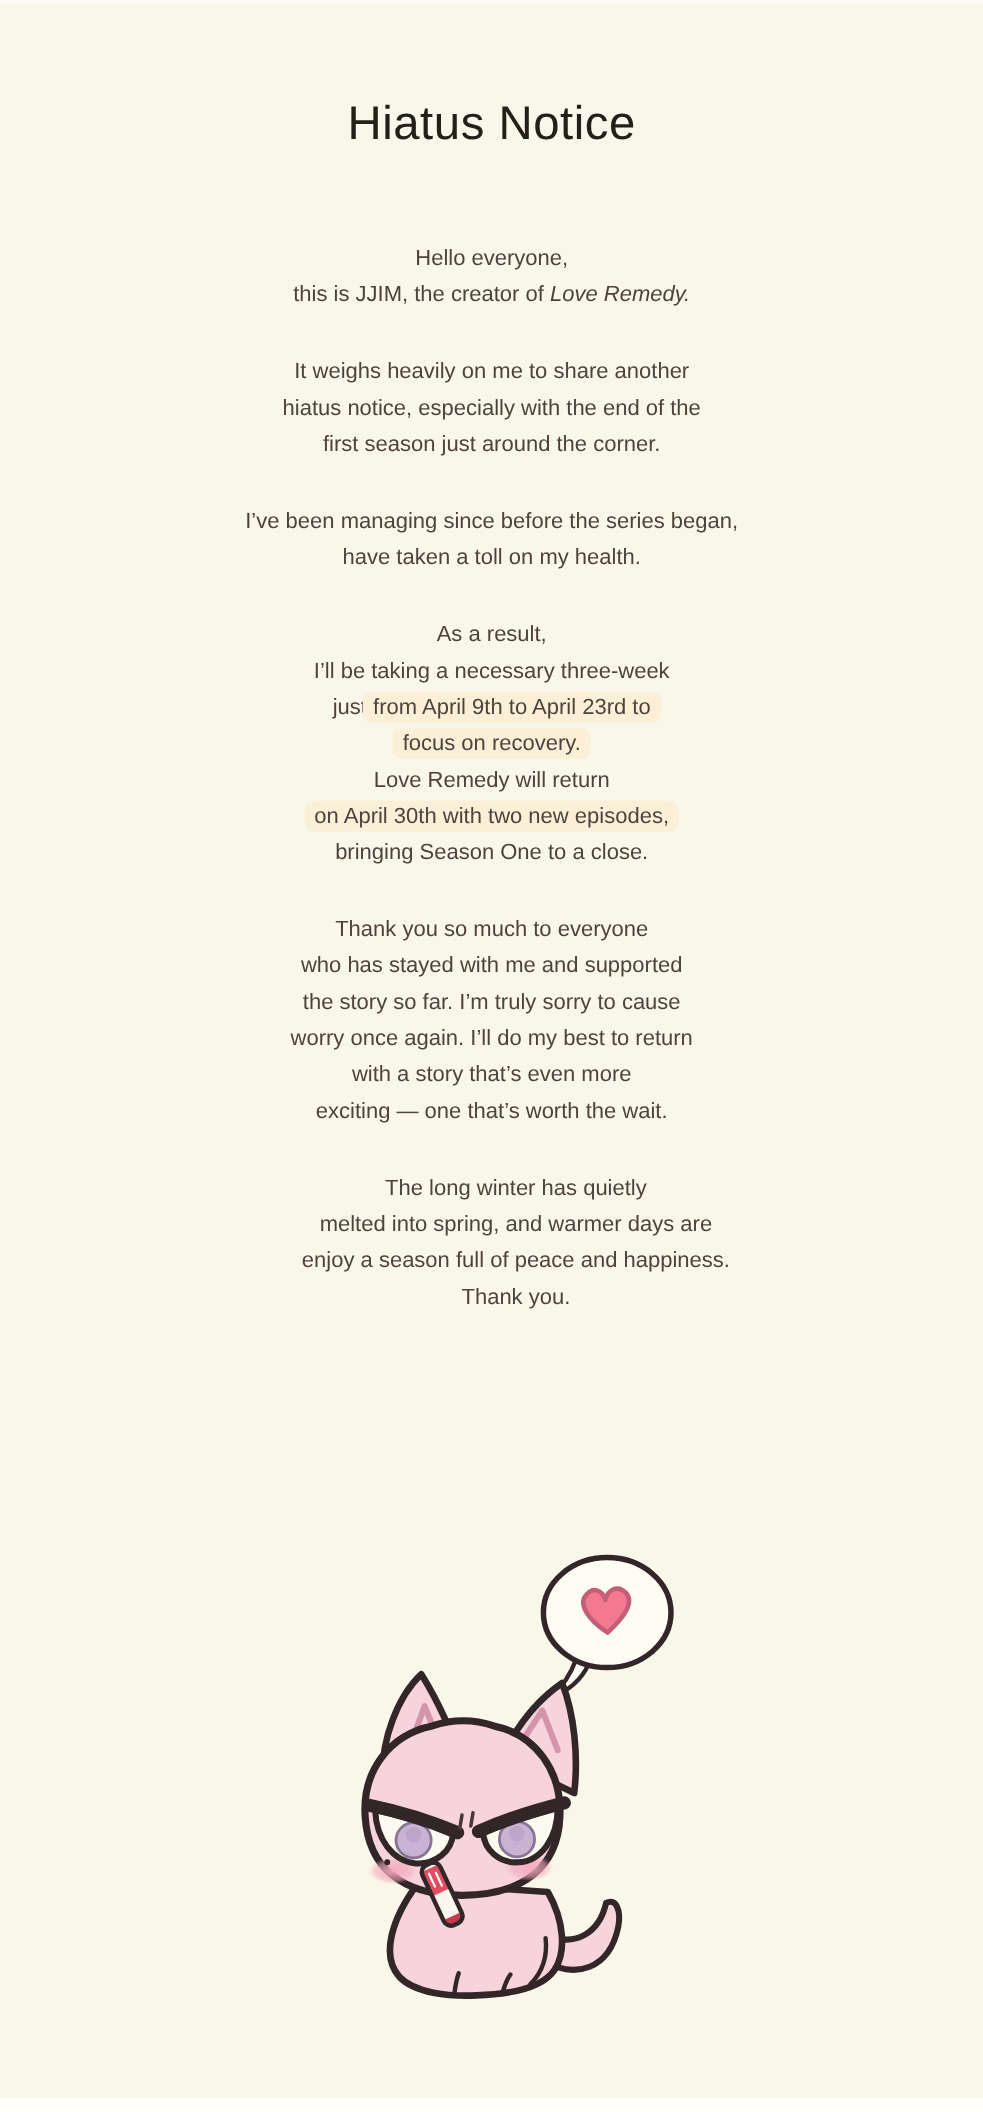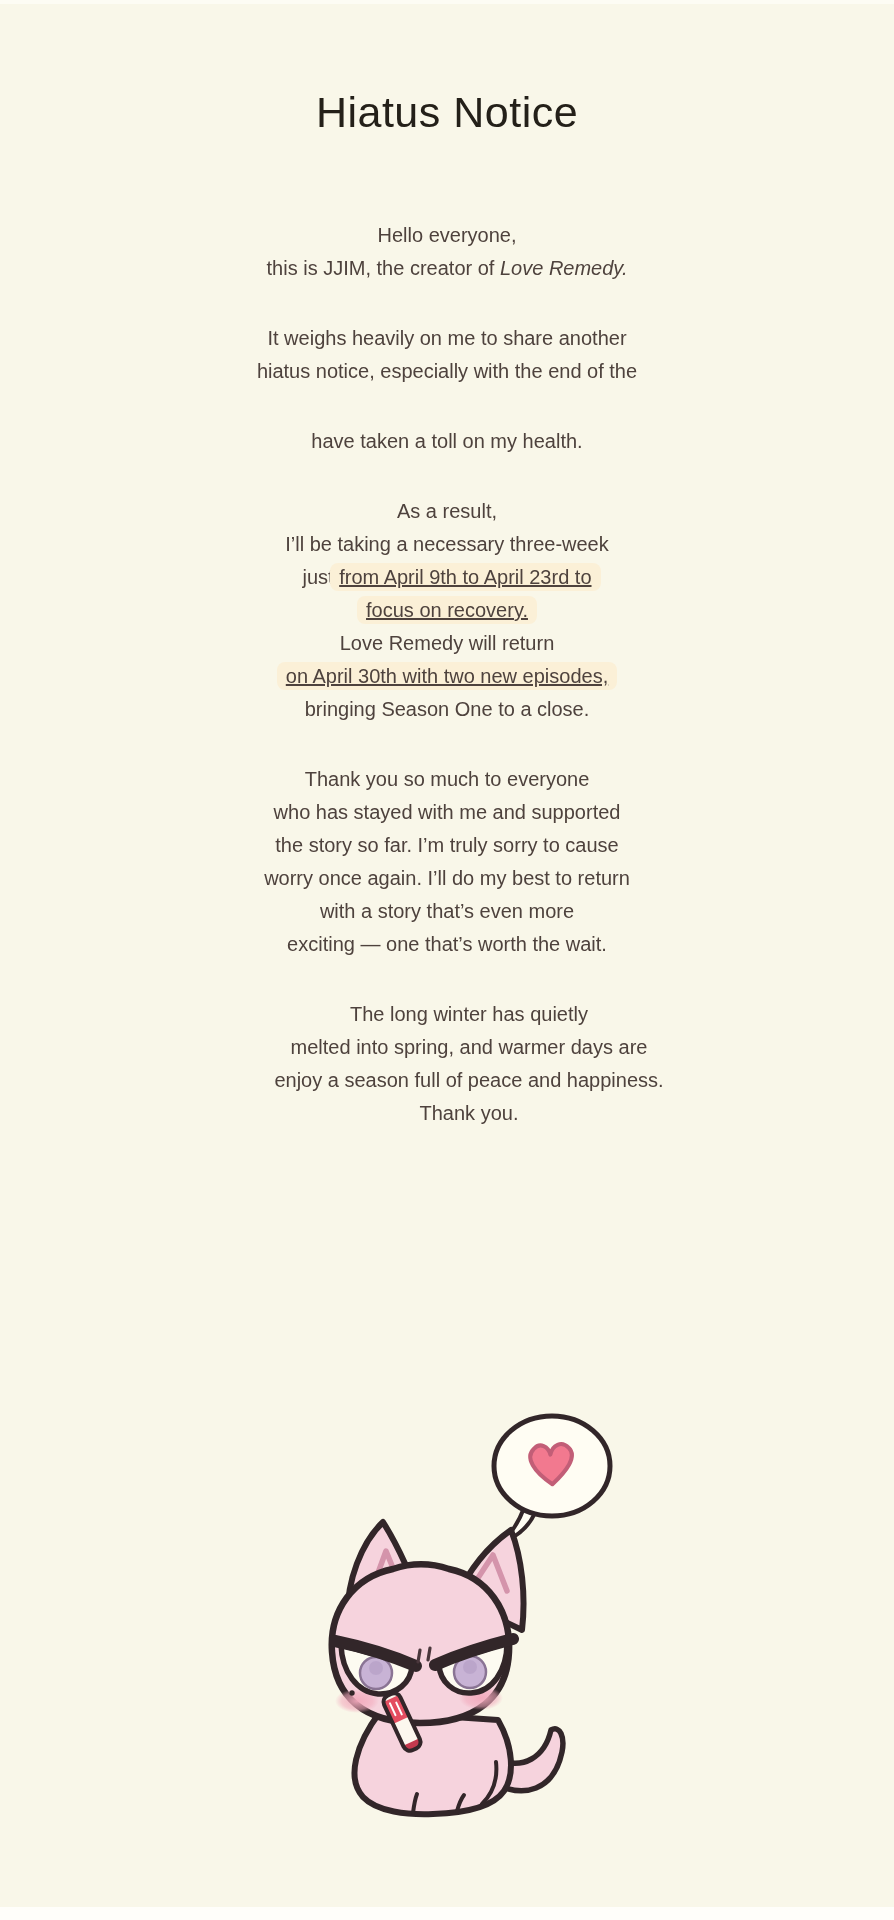--- a/index.html
+++ b/index.html
@@ -37,21 +37,20 @@
   }
   .para{margin:0 0 37px 0;}
   .para:last-child{margin-bottom:0;padding-left:44px;}
   .line{white-space:nowrap;}
   .line span{display:inline;}
   .hl{
     background:var(--highlight);
     border-radius:8px;
     padding:3px 9px;
     margin:0 -9px;
-    text-decoration:underline;
   }
   .it{font-style:italic;}
   .illustration{
     position:absolute;
     left:230px;top:1400px;
     width:424px;height:470px;
   }
 </style>
 </head>
 <body>
@@ -62,22 +61,24 @@
   <h1 class="title">Hiatus Notice</h1>
 
   <div class="notice-body">
       <div class="para">
         <div class="line"><span>Hello everyone,</span></div>
         <div class="line"><span>this is JJIM, the creator of </span><span class="it">Love Remedy.</span></div>
       </div>
       <div class="para">
         <div class="line"><span>It weighs heavily on me to share another</span></div>
         <div class="line"><span>hiatus notice, especially with the end of the</span></div>
+        <div class="line"><span>first season just around the corner.</span></div>
       </div>
       <div class="para">
+        <div class="line"><span>I’ve been managing since before the series began,</span></div>
         <div class="line"><span>have taken a toll on my health.</span></div>
       </div>
       <div class="para">
         <div class="line"><span>As a result,</span></div>
         <div class="line"><span>I’ll be taking a necessary three-week</span></div>
         <div class="line"><span>just </span><span class="hl">from April 9th to April 23rd to</span></div>
         <div class="line"><span class="hl">focus on recovery.</span></div>
         <div class="line"><span>Love Remedy will return</span></div>
         <div class="line"><span class="hl">on April 30th with two new episodes,</span></div>
         <div class="line"><span>bringing Season One to a close.</span></div>

